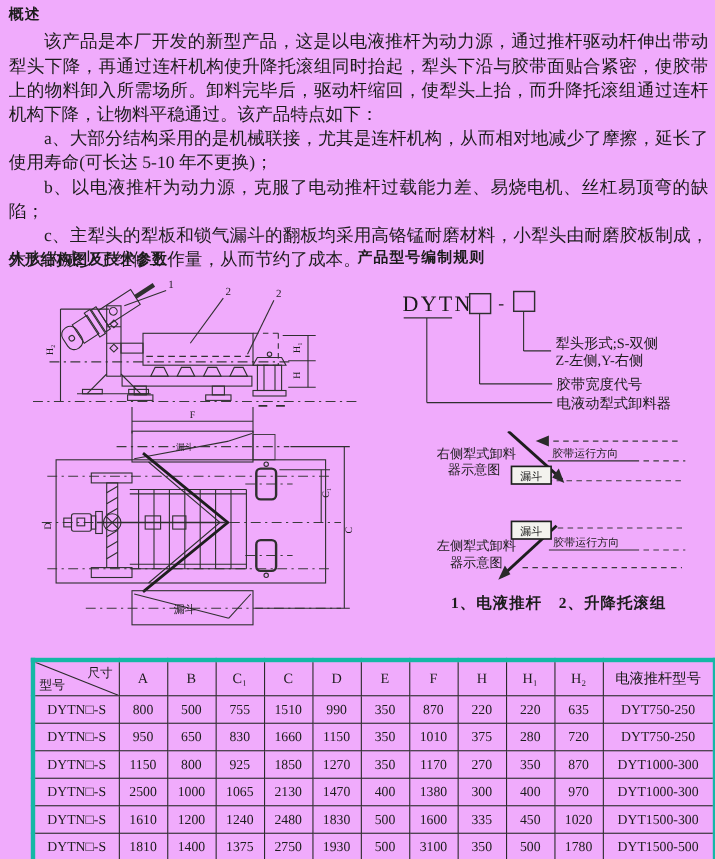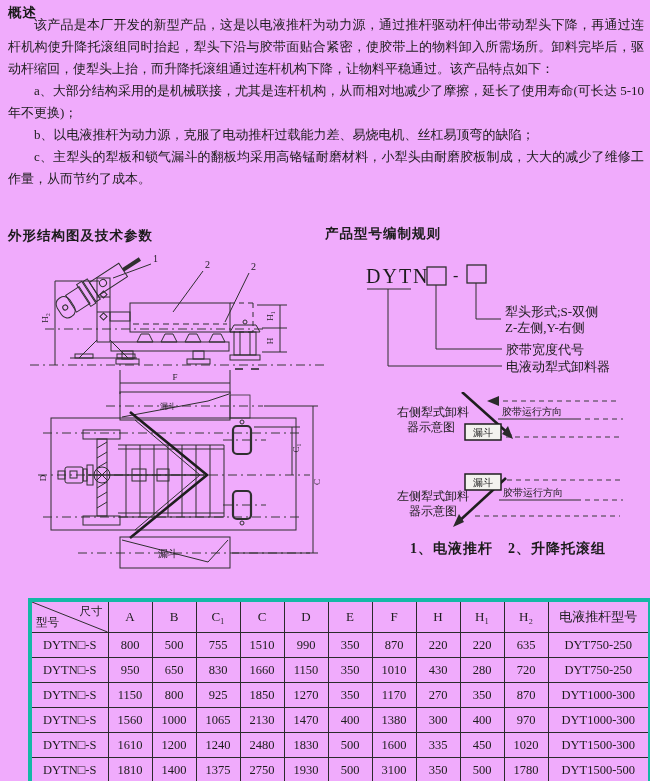--- a/index.html
+++ b/index.html
@@ -2,21 +2,21 @@
 <html><head>
 <meta charset="utf-8">
 <style>
   html,body{margin:0;padding:0;background:#e8e7e3;}
   .page{
     position:relative;width:650px;height:781px;overflow:hidden;
     background:#f0abfc;color:#1c1c1c;
     font-family:"Liberation Serif","DejaVu Serif",serif;
   }
   .h-main{position:absolute;left:8px;top:4px;margin:0;font-size:13.5px;font-weight:bold;letter-spacing:1px;}
-  .paras{position:absolute;left:8px;top:14px;width:636px;font-size:13px;line-height:22px;text-align:justify;}
+  .paras{position:absolute;left:8px;top:28px;width:636px;font-size:16px;line-height:22px;text-align:justify;}
   .paras p{margin:0;text-indent:2em;}
   .sec-heading{position:absolute;margin:0;font-size:13.5px;font-weight:bold;letter-spacing:1px;}
   #sec-drawing{left:8px;top:227px;}
   #sec-model{left:325px;top:225px;}
   svg.fig{position:absolute;}
   #side-view{left:25px;top:252px;}
   #plan-view{left:18px;top:390px;}
   #model-diagram{left:355px;top:258px;}
   #schematics{left:385px;top:392px;}
   .legend{position:absolute;left:410px;top:540px;font-size:14px;font-weight:600;letter-spacing:1px;}
@@ -351,42 +351,42 @@
         </tr>
         <tr>
           <td>DYTN□-S</td>
           <td>950</td>
           <td>650</td>
           <td>830</td>
           <td>1660</td>
           <td>1150</td>
           <td>350</td>
           <td>1010</td>
-          <td>430</td>
+          <td>375</td>
           <td>280</td>
           <td>720</td>
           <td>DYT750-250</td>
         </tr>
         <tr>
           <td>DYTN□-S</td>
           <td>1150</td>
           <td>800</td>
           <td>925</td>
           <td>1850</td>
           <td>1270</td>
           <td>350</td>
           <td>1170</td>
           <td>270</td>
           <td>350</td>
           <td>870</td>
           <td>DYT1000-300</td>
         </tr>
         <tr>
           <td>DYTN□-S</td>
-          <td>1560</td>
+          <td>2500</td>
           <td>1000</td>
           <td>1065</td>
           <td>2130</td>
           <td>1470</td>
           <td>400</td>
           <td>1380</td>
           <td>300</td>
           <td>400</td>
           <td>970</td>
           <td>DYT1000-300</td>

